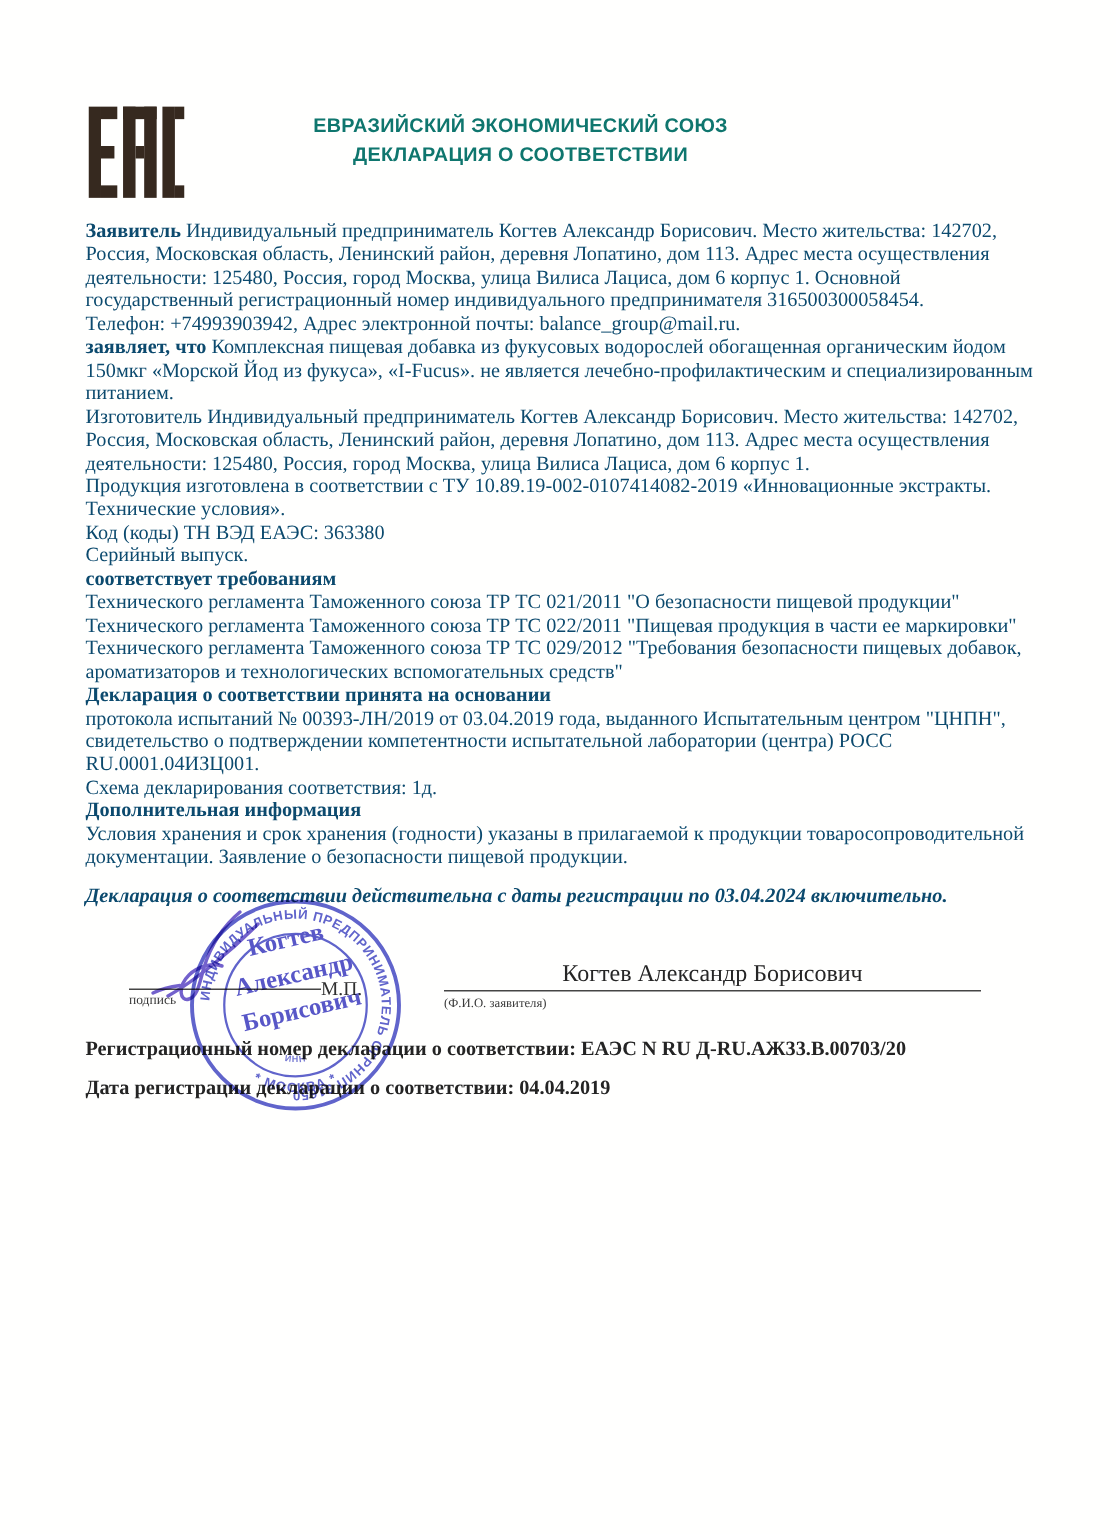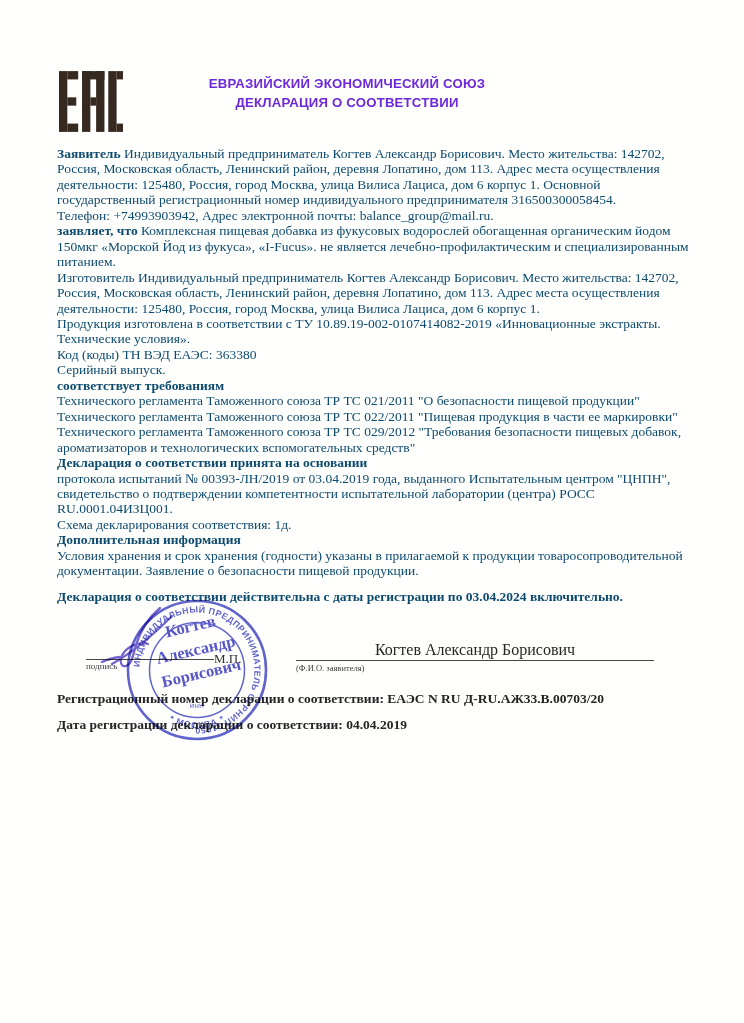--- a/index.html
+++ b/index.html
@@ -7,29 +7,29 @@
     position:relative;width:744px;height:1023px;background:#fffffe;
     font-family:"Liberation Serif","DejaVu Serif",serif;color:#2a2a2a;
     overflow:hidden;
   }
   
   .eac-logo{position:absolute;left:59px;top:70px;width:64px;height:63px;}
   
   .header{
     position:absolute;left:197px;top:75px;width:300px;text-align:center;
     font-family:"Liberation Sans","DejaVu Sans",sans-serif;
-    font-weight:bold;font-size:13.2px;line-height:18.5px;color:#6d28d9;
+    font-weight:bold;font-size:13.2px;line-height:18.5px;color:#0f766e;
     letter-spacing:.2px;
   }
   
   .content{position:absolute;left:57px;top:146px;width:641px;
     font-size:13.5px;line-height:15.45px;color:#0c4a6e;}
   .content p{margin:0;}
   .b{font-weight:bold;}
-  .validity{margin-top:10px !important;}
+  .validity{margin-top:10px !important;font-style:italic;}
   
   .sig-line-left{position:absolute;left:86px;top:659px;width:128px;border-top:1.4px solid #454545;}
   .sig-caption{position:absolute;left:86px;top:661px;width:128px;
     font-size:9px;color:#3b3b3b;}
   .mp{position:absolute;left:214px;top:651px;font-size:13px;color:#2f2f2f;}
   .fio-name{position:absolute;left:296px;top:641px;width:358px;text-align:center;font-size:16px;color:#262626;}
   .sig-line-right{position:absolute;left:296px;top:660px;width:358px;border-top:1px solid #454545;}
   .fio-caption{position:absolute;left:296px;top:663px;width:358px;text-align:left;font-size:8.5px;color:#3b3b3b;}
   
   .regblock{position:absolute;left:57px;top:691px;width:660px;}

